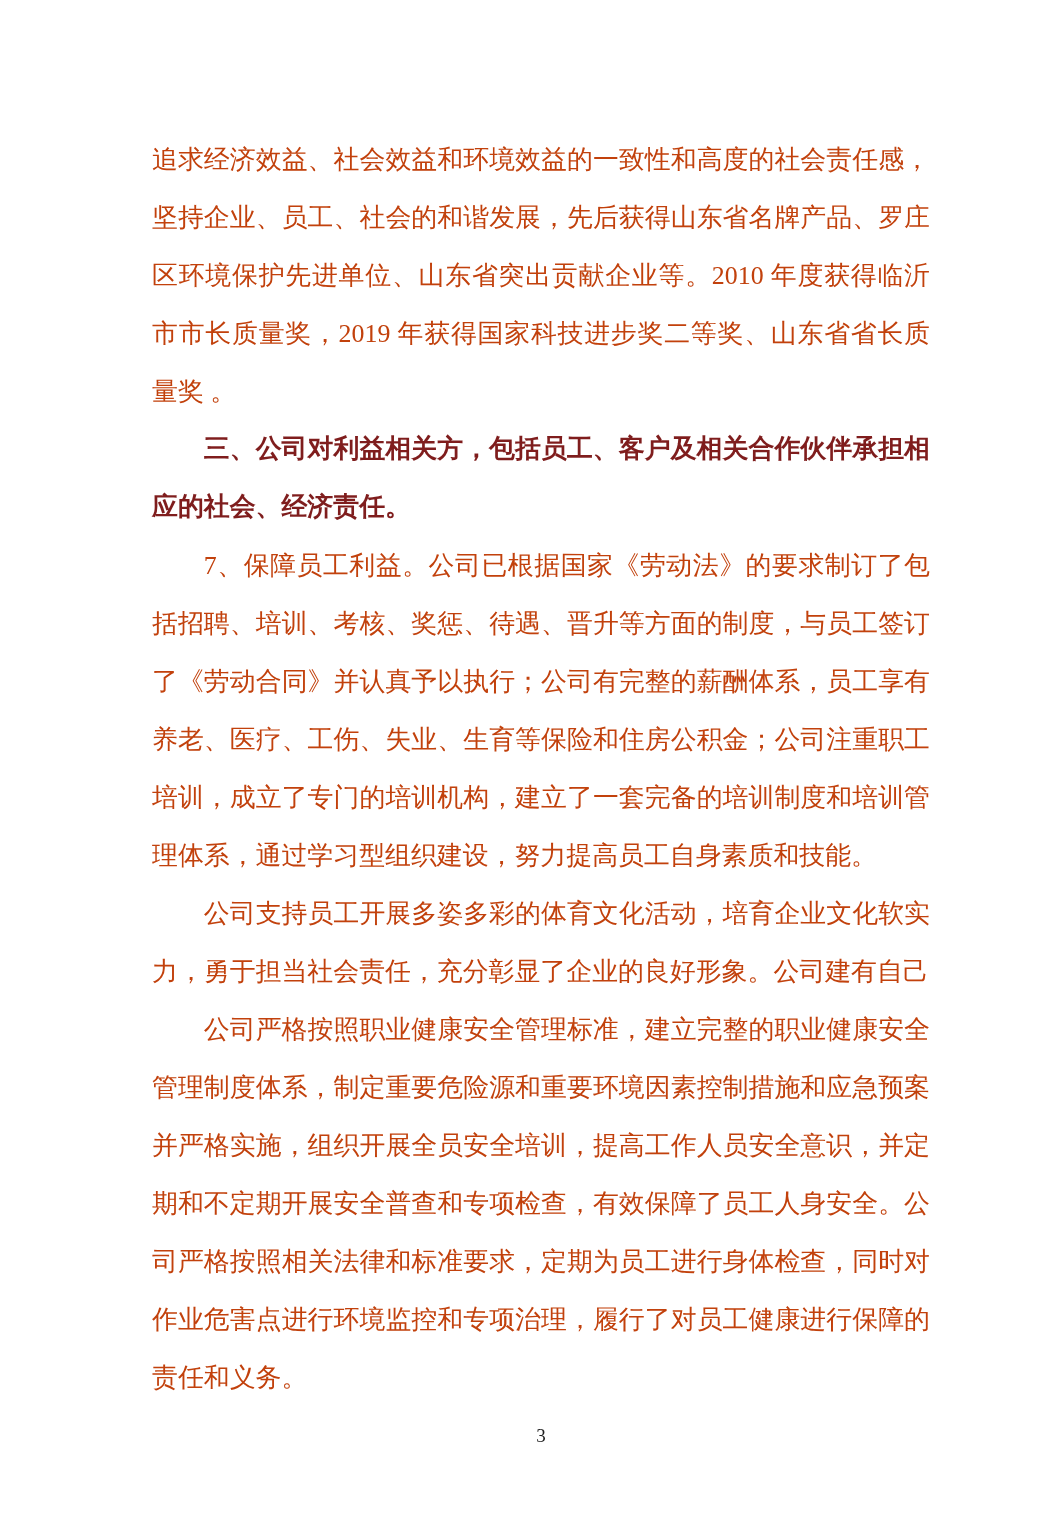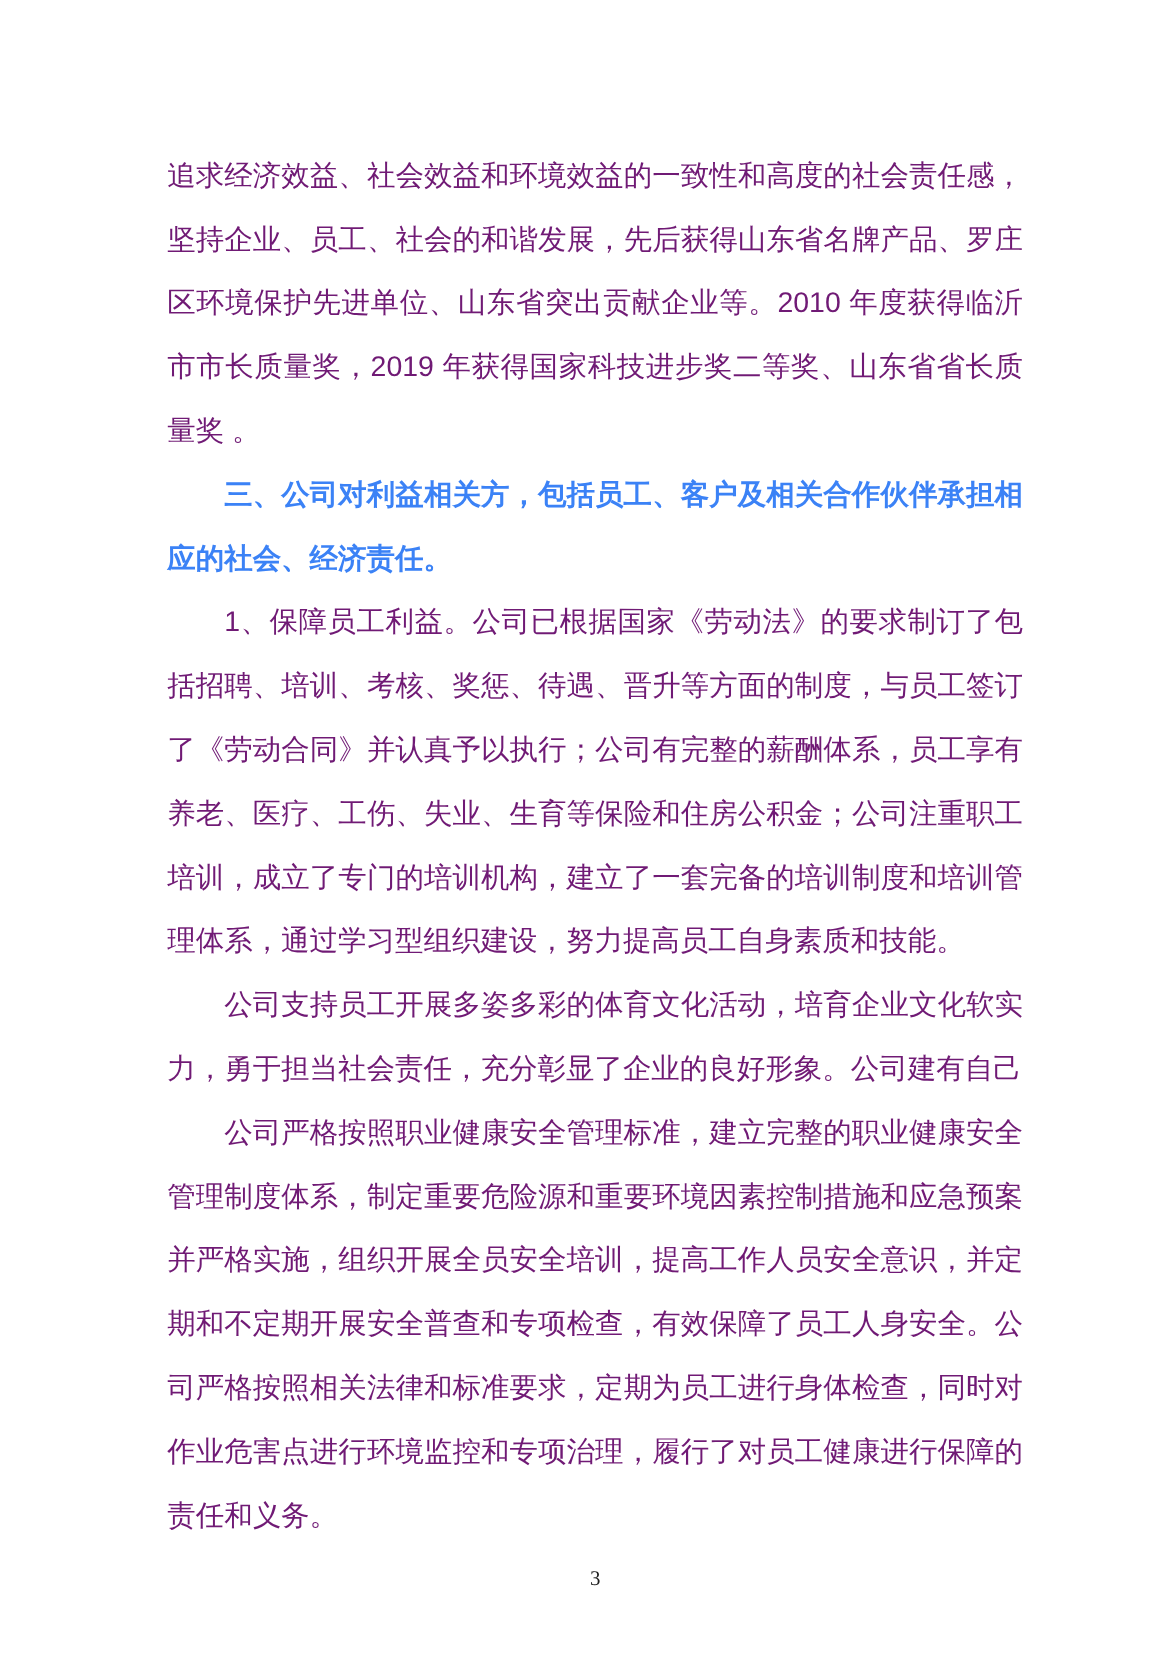--- a/index.html
+++ b/index.html
@@ -16,54 +16,54 @@
   }
   .content {
     position: absolute;
     left: 152px;
     top: 131px;
     width: 778px;
   }
   .para {
     margin: 0;
     padding: 0;
-    font-family: Liberation Sans, sans-serif;
+    font-family: Liberation Serif, serif;
     font-size: 25.9px;
     line-height: 58px;
-    color: #701a75;
+    color: #c2410c;
     text-align: justify;
     text-justify: inter-ideograph;
     word-break: break-all;
   }
   .indent {
     text-indent: 2em;
   }
   .heading {
     font-weight: 700;
-    font-family: Liberation Sans, sans-serif;
-    color: #3b82f6;
+    font-family: Liberation Mono, monospace;
+    color: #7f1d1d;
   }
   .page-number {
     position: absolute;
     left: 152px;
     top: 1422px;
     width: 778px;
     text-align: center;
     font-family: "Liberation Serif", "DejaVu Serif", serif;
     font-size: 19px;
     line-height: 28px;
     color: #1f1f1f;
   }
 </style>
 </head>
 <body>
 
 <div class="page">
   <div class="content">
     <p class="para">追求经济效益、社会效益和环境效益的一致性和高度的社会责任感，坚持企业、员工、社会的和谐发展，先后获得山东省名牌产品、罗庄区环境保护先进单位、山东省突出贡献企业等。2010 年度获得临沂市市长质量奖，2019 年获得国家科技进步奖二等奖、山东省省长质量奖 。</p>
     <p class="para heading indent">三、公司对利益相关方，包括员工、客户及相关合作伙伴承担相应的社会、经济责任。</p>
-    <p class="para indent">1、保障员工利益。公司已根据国家《劳动法》的要求制订了包括招聘、培训、考核、奖惩、待遇、晋升等方面的制度，与员工签订了《劳动合同》并认真予以执行；公司有完整的薪酬体系，员工享有养老、医疗、工伤、失业、生育等保险和住房公积金；公司注重职工培训，成立了专门的培训机构，建立了一套完备的培训制度和培训管理体系，通过学习型组织建设，努力提高员工自身素质和技能。</p>
+    <p class="para indent">7、保障员工利益。公司已根据国家《劳动法》的要求制订了包括招聘、培训、考核、奖惩、待遇、晋升等方面的制度，与员工签订了《劳动合同》并认真予以执行；公司有完整的薪酬体系，员工享有养老、医疗、工伤、失业、生育等保险和住房公积金；公司注重职工培训，成立了专门的培训机构，建立了一套完备的培训制度和培训管理体系，通过学习型组织建设，努力提高员工自身素质和技能。</p>
     <p class="para indent">公司支持员工开展多姿多彩的体育文化活动，培育企业文化软实力，勇于担当社会责任，充分彰显了企业的良好形象。公司建有自己</p>
     <p class="para indent">公司严格按照职业健康安全管理标准，建立完整的职业健康安全管理制度体系，制定重要危险源和重要环境因素控制措施和应急预案并严格实施，组织开展全员安全培训，提高工作人员安全意识，并定期和不定期开展安全普查和专项检查，有效保障了员工人身安全。公司严格按照相关法律和标准要求，定期为员工进行身体检查，同时对作业危害点进行环境监控和专项治理，履行了对员工健康进行保障的责任和义务。</p>
   </div>
 
   <div class="page-number">3</div>
 </div>
 
 </body></html>

